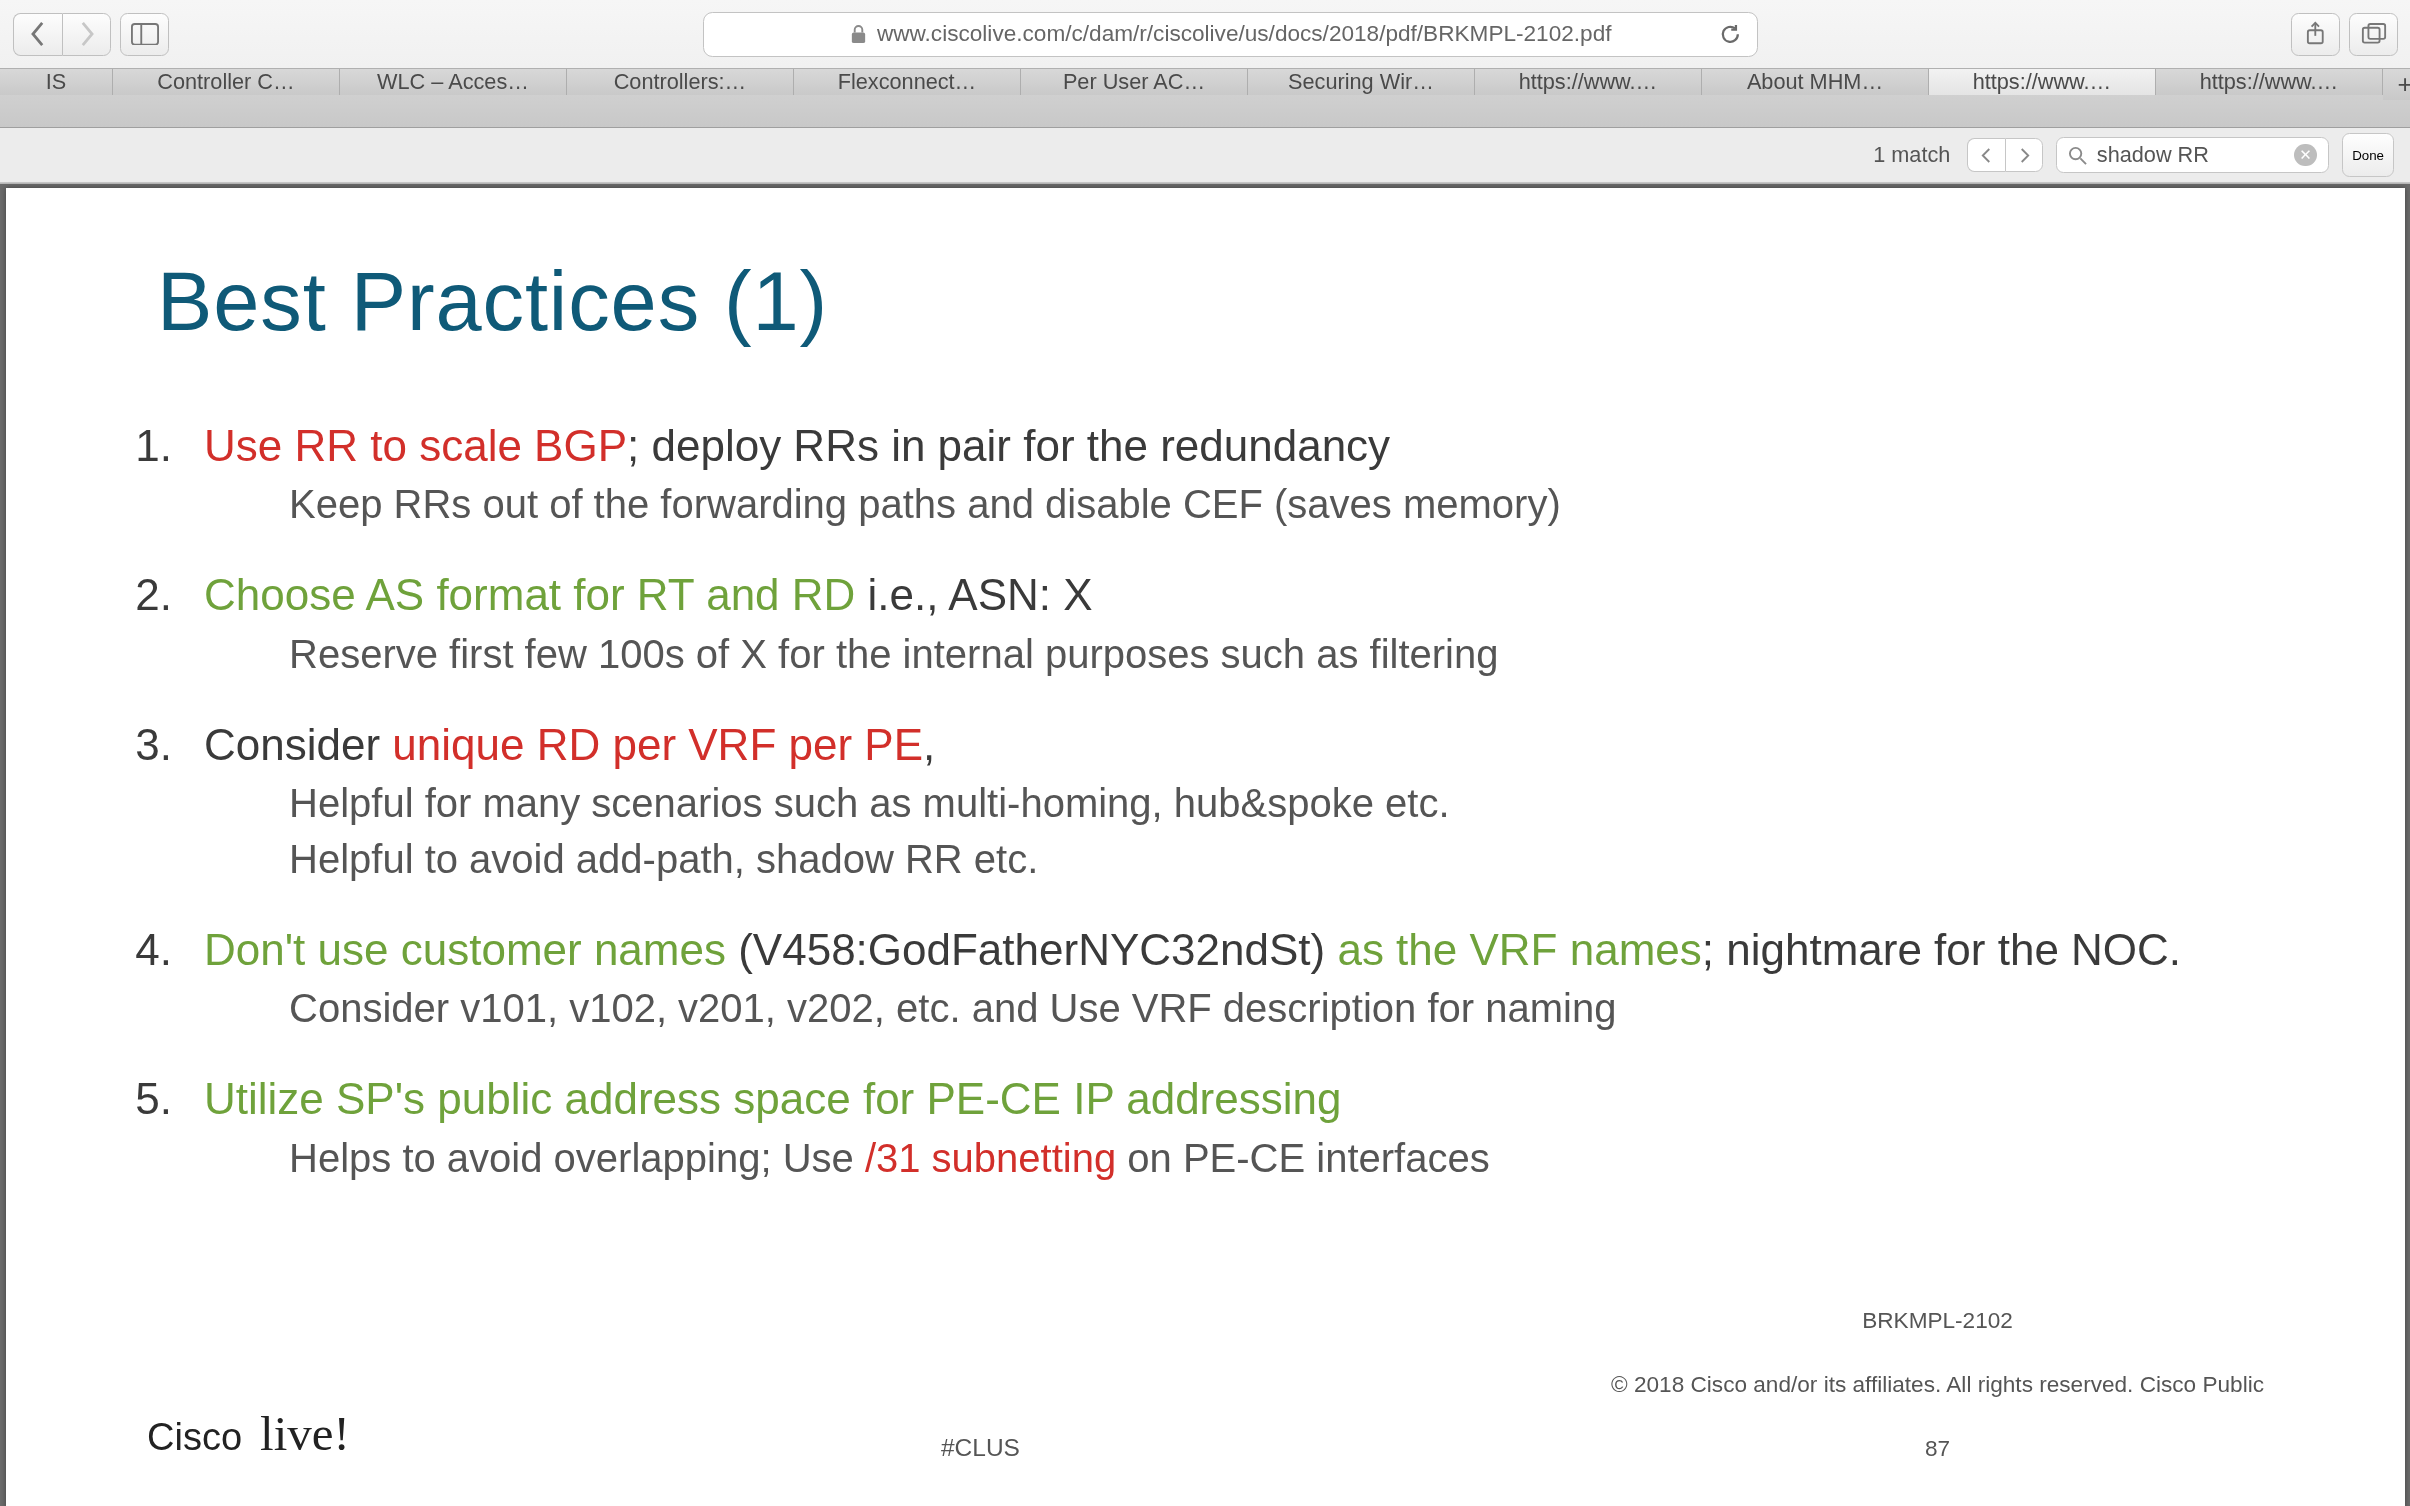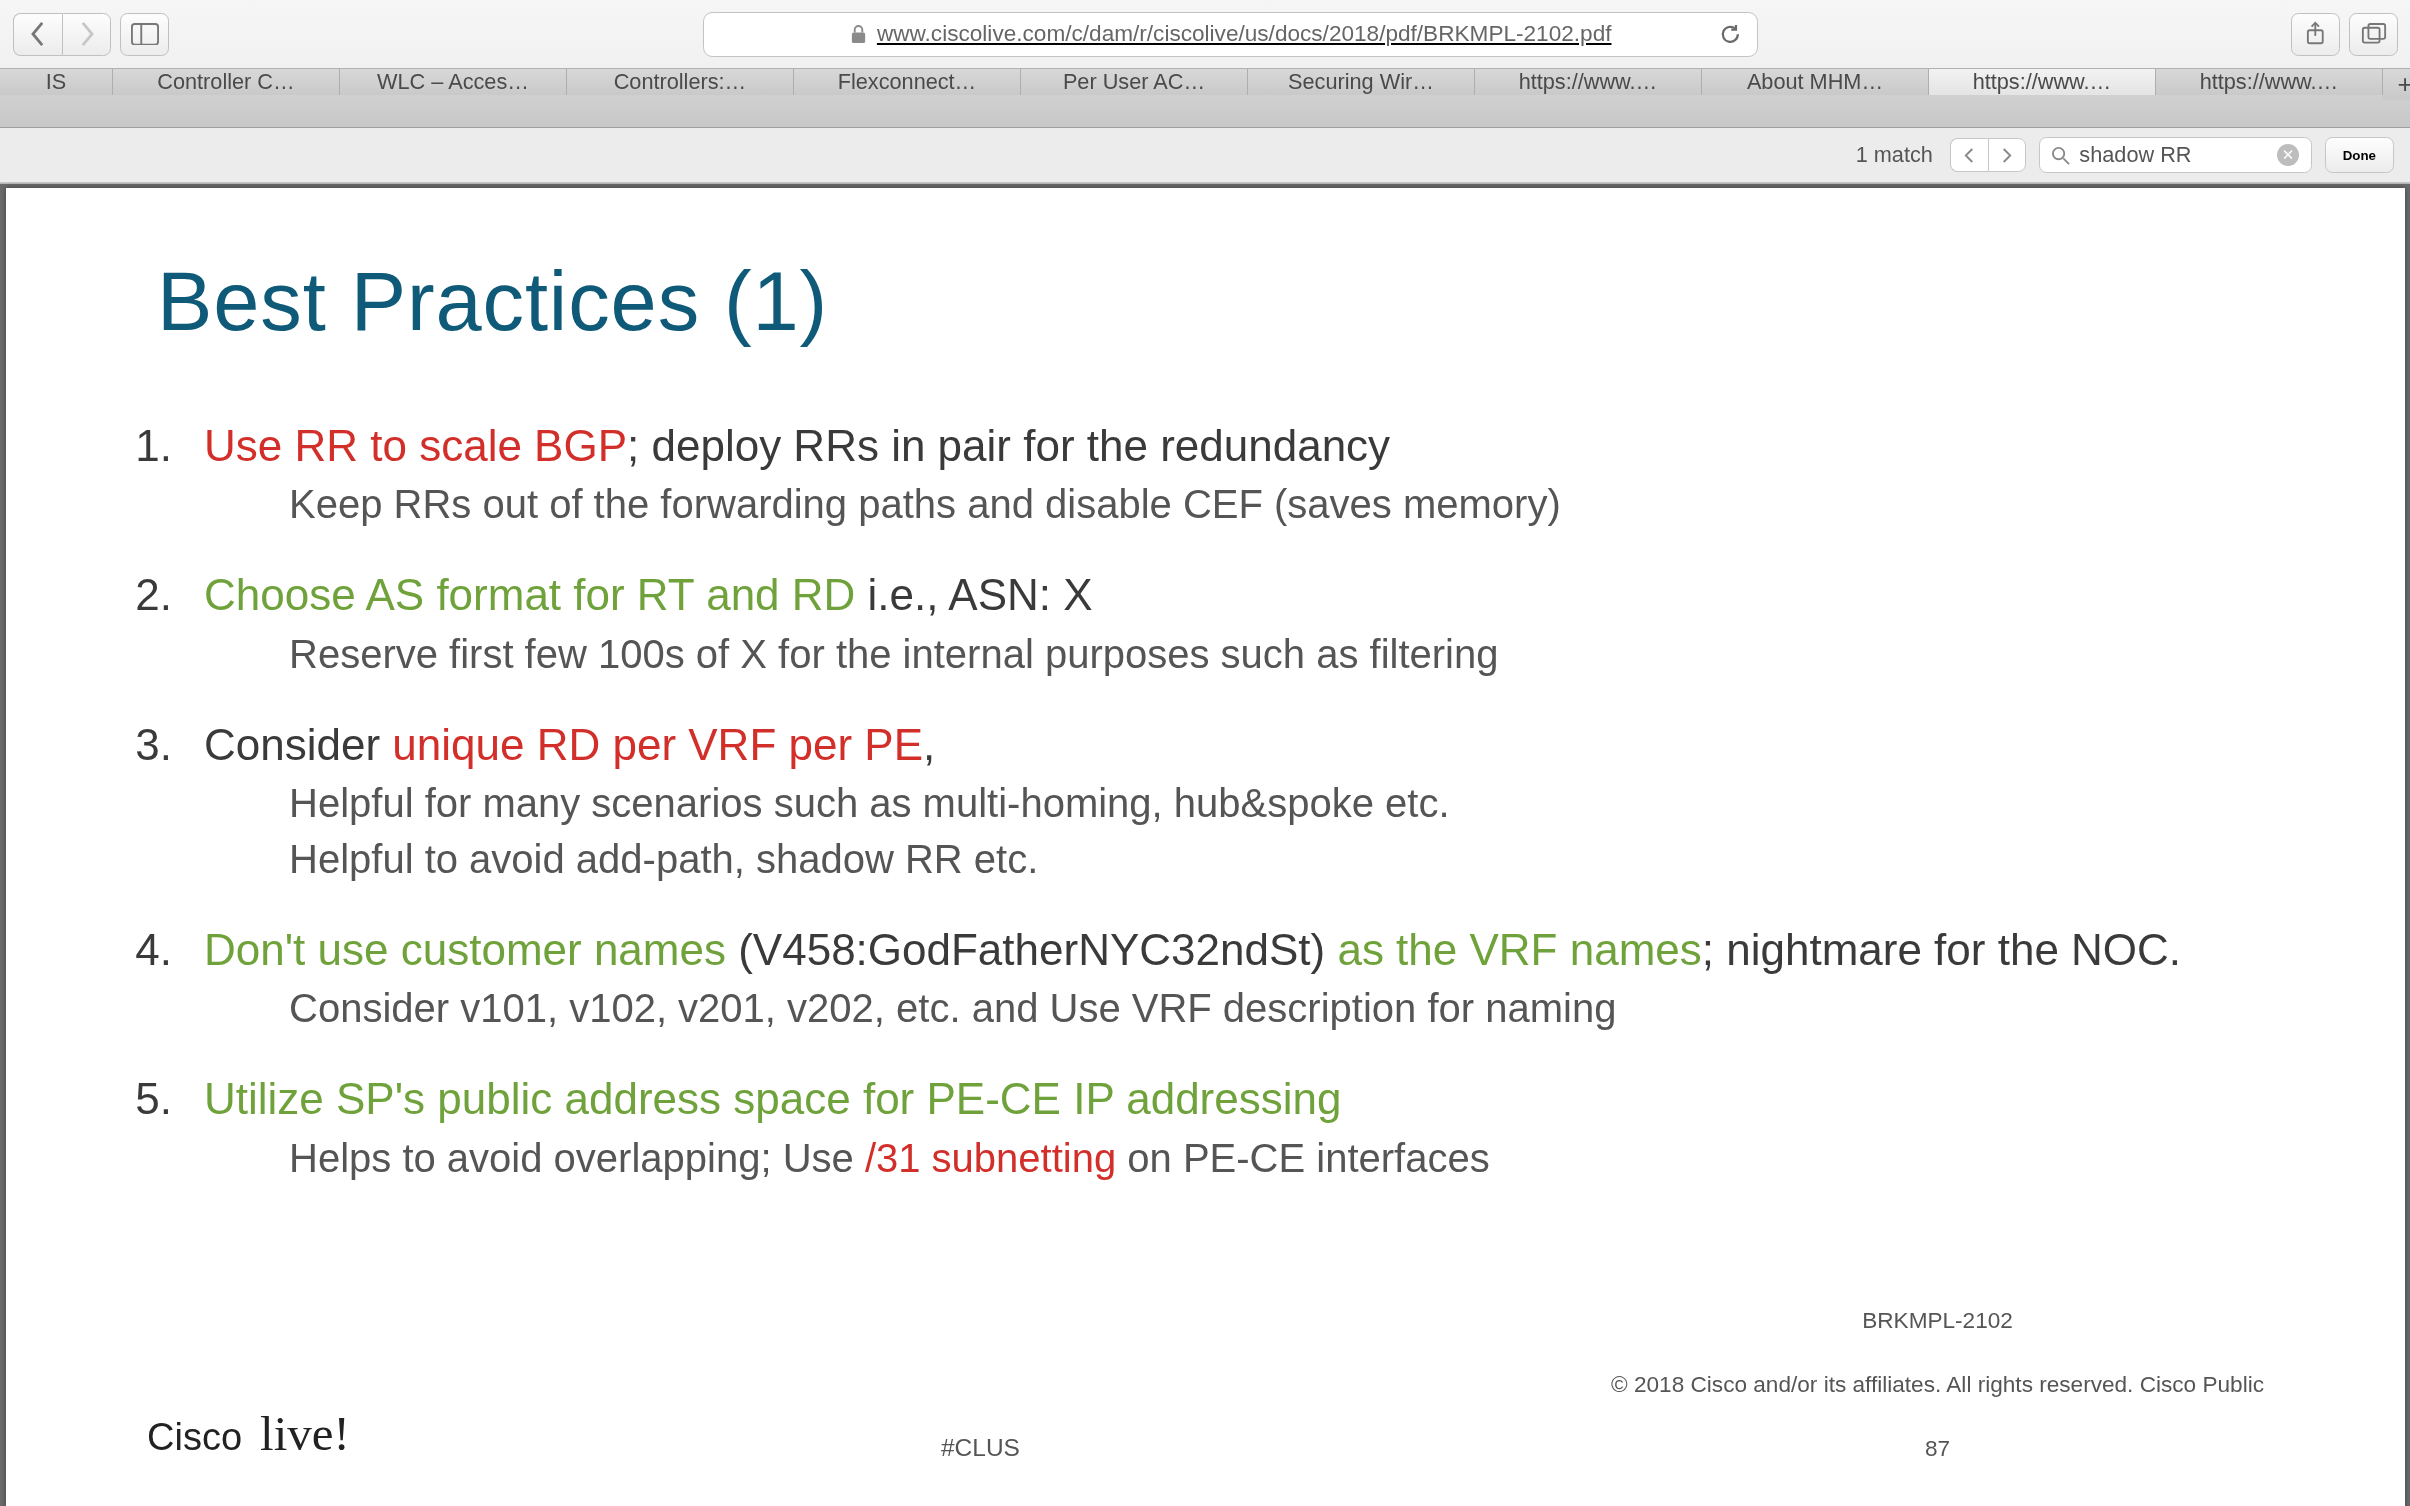--- a/index.html
+++ b/index.html
@@ -6,39 +6,39 @@
   html, body { width: 2411px; height: 1507px; font-family: -apple-system, Helvetica, Arial, sans-serif; background: #f0f0f0; overflow: hidden; }
 
   
   .chrome { width: 100%; background: linear-gradient(#f6f6f6,#e8e8e8); border-bottom: 0.9px solid #b9b9b9; }
   .toolbar-row { display: flex; align-items: center; height: 68px; padding: 0 13px; gap: 9.4px; }
   .nav-btn, .util-btn { width: 49px; height: 43px; border: 0.9px solid #c0c0c0; border-radius: 7.5px; background: linear-gradient(#fdfdfd,#ececec); display: flex; align-items: center; justify-content: center; color: #777; }
   .nav-group { display: flex; }
   .nav-group .nav-btn:first-child { border-top-right-radius:0; border-bottom-right-radius:0; border-right:none; }
   .nav-group .nav-btn:last-child { border-top-left-radius:0; border-bottom-left-radius:0; }
   .nav-btn.disabled { color:#c7c7c7; }
-  .addr-wrap { flex:1; display:flex; justify-content:center;text-decoration:underline; }
+  .addr-wrap { flex:1; display:flex; justify-content:center; }
   .addr { width: 1055px; height:45px; border:0.9px solid #c3c3c3; border-radius:9.4px; background:#fff; display:flex; align-items:center; justify-content:center; gap:9.4px; color:#666; font-size:22.6px; position:relative; }
   .addr .lock { color:#8a8a8a; }
   .addr .reload { position:absolute; right:15px; color:#6a6a6a; }
   .tabbar { display:flex; align-items:flex-start; height:60px; background:linear-gradient(#d6d6d6,#c8c8c8); border-top:0.9px solid #b0b0b0; border-bottom:0.9px solid #9f9f9f; }
   .tab { flex:0 0 227px; display:flex; align-items:center; justify-content:center; border-right:0.9px solid #aeaeae; color:#4a4a4a; font-size:21.7px; background:linear-gradient(#d8d8d8,#c9c9c9); }
   .tab.small { flex:0 0 113px; }
   .tab.active { background:linear-gradient(#f2f2f2,#e4e4e4); }
   .tab.plus { flex:0 0 45px; font-size:26px; font-weight:300; }
 
   .findbar { display:flex; align-items:center; justify-content:flex-end; height:55px; background:#ececec; border-bottom:0.9px solid #c7c7c7; padding:0 17px; gap:13px; font-size:21.7px; color:#555; }
   .find-count { margin-right:3.8px; }
   .find-nav { display:flex; }
   .find-nav .mini { width:38px; height:34px; border:0.9px solid #c6c6c6; background:#fff; display:flex; align-items:center; justify-content:center; color:#888; }
   .find-nav .mini:first-child{ border-right:none; border-radius:7.5px 0 0 7.5px; }
   .find-nav .mini:last-child{ border-radius:0 7.5px 7.5px 0; }
   .find-field { width:273px; height:36px; border:0.9px solid #c6c6c6; border-radius:7.5px; background:#fff; display:flex; align-items:center; padding:0 11.3px; gap:9.4px; color:#555; }
   .find-field .x { margin-left:auto; width:22.6px; height:22.6px; border-radius:50%; background:#bdbdbd; color:#fff; display:flex; align-items:center; justify-content:center; font-size:15px; }
-  .done-btn { height:36px; padding:0 17px; border:0.9px solid #c6c6c6; border-radius:7.5px; background:linear-gradient(#fefefe,#ececec);font-weight:bold; }
+  .done-btn { height:44px; padding:0 9px; border:0.9px solid #c6c6c6; border-radius:7.5px; background:linear-gradient(#fefefe,#ececec); }
 
   
   .viewport { width:100%; height:calc(1507px - 68px - 51px - 55px); background:#6b6b6b; display:flex; justify-content:center; padding:3.8px 0 7.5px 0; }
   .page { width:2399px; height:100%; background:#fff; box-shadow:0 0 5.6px rgba(0,0,0,.4); padding:66px 113px 38px 113px; display:flex; flex-direction:column; }
   .slide-title { font-size:83px; font-weight:400; color:#0f5a78; letter-spacing:0.9px; margin-left:38px; margin-bottom:66px; }
 
   ol.bp { list-style:none; font-size:44px; color:#3a3a3a; line-height:1.35; }
   ol.bp > li { display:flex; margin-bottom:34px; }
   ol.bp .num { width:85px; text-align:right; padding-right:32px; }
   ol.bp .body { flex:1; }

